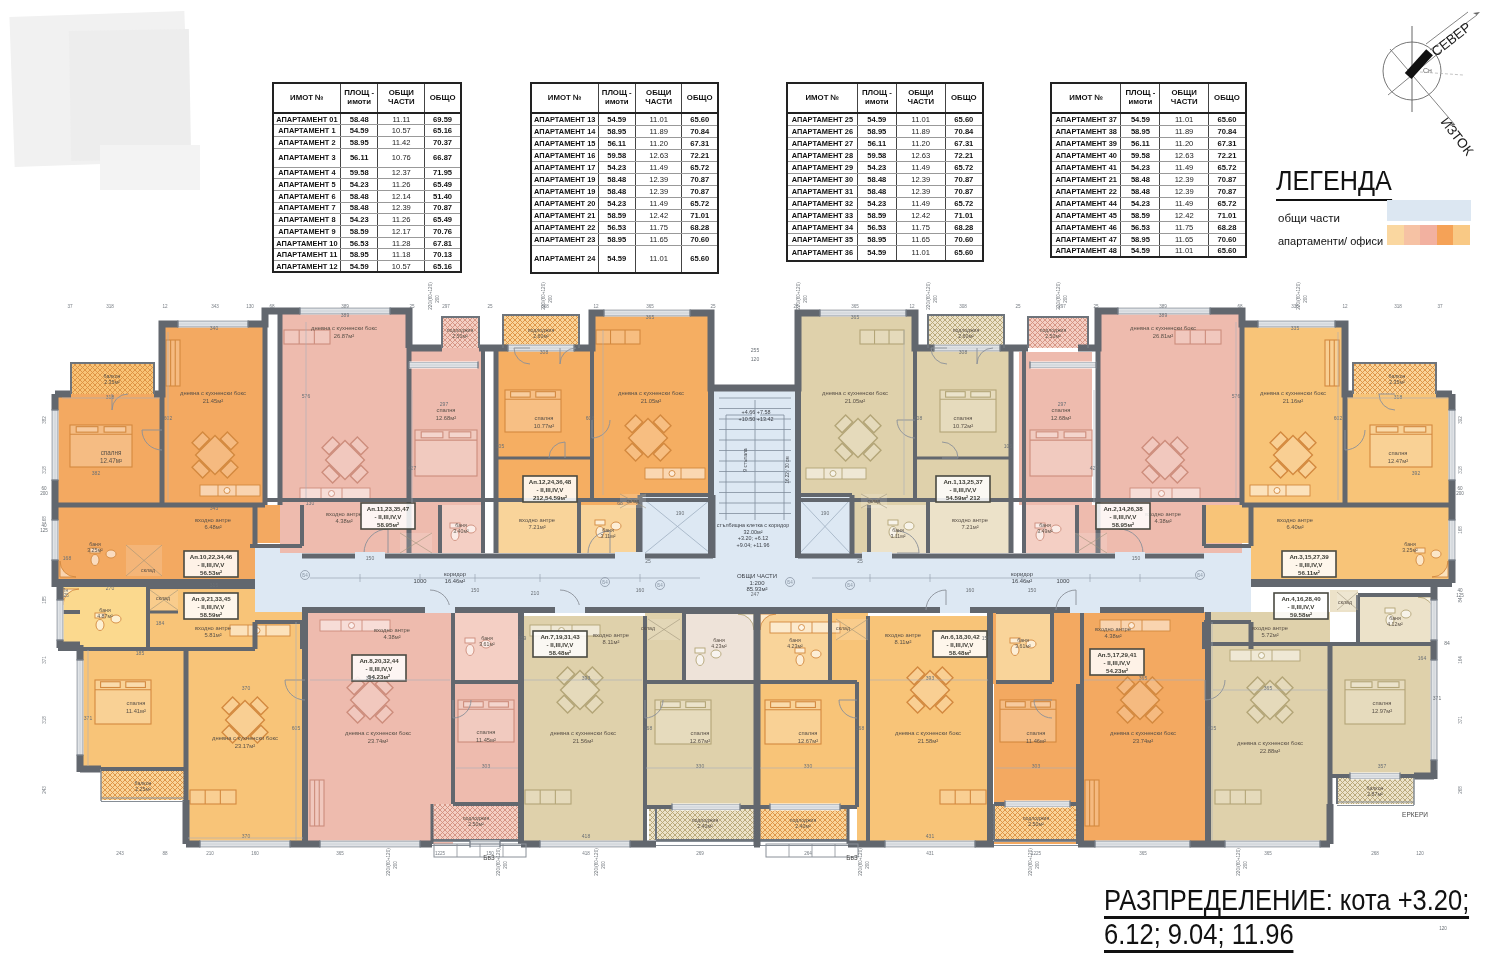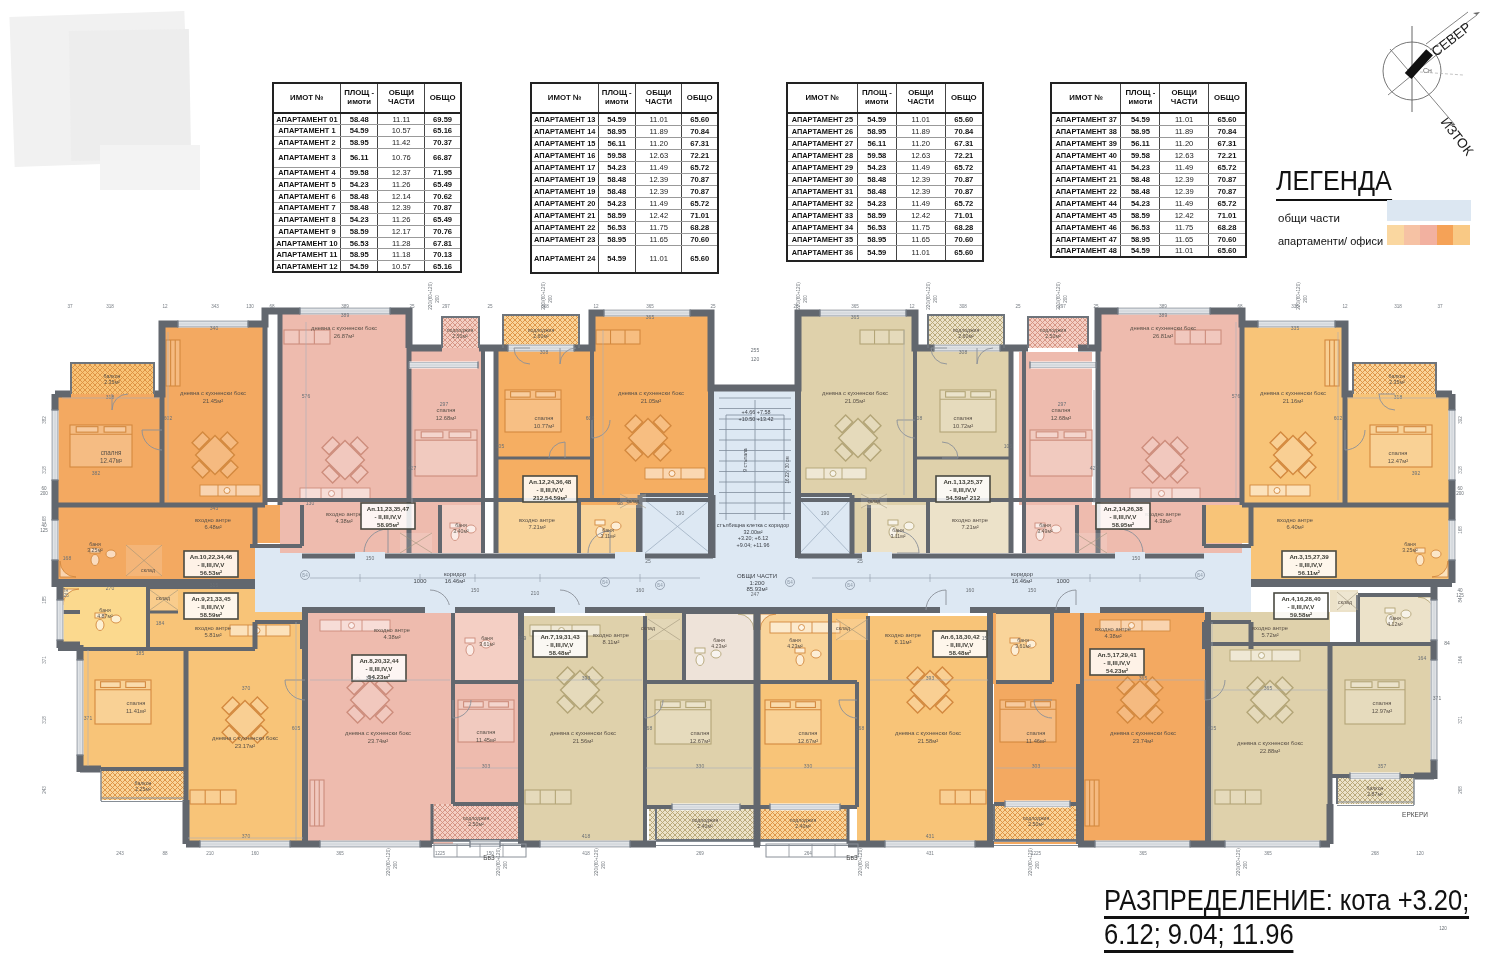--- a/index.html
+++ b/index.html
@@ -58,21 +58,21 @@
 <tr style="height:11.7px">
           <td class="nm">АПАРТАМЕНТ 5</td>
           <td class="b">54.23</td>
           <td class="n">11.26</td>
           <td class="b">65.49</td>
         </tr>
 <tr style="height:11.7px">
           <td class="nm">АПАРТАМЕНТ 6</td>
           <td class="b">58.48</td>
           <td class="n">12.14</td>
-          <td class="b">70.62</td>
+          <td class="b">51.40</td>
         </tr>
 <tr style="height:11.7px">
           <td class="nm">АПАРТАМЕНТ 7</td>
           <td class="b">58.48</td>
           <td class="n">12.39</td>
           <td class="b">70.87</td>
         </tr>
 <tr style="height:11.7px">
           <td class="nm">АПАРТАМЕНТ 8</td>
           <td class="b">54.23</td>

